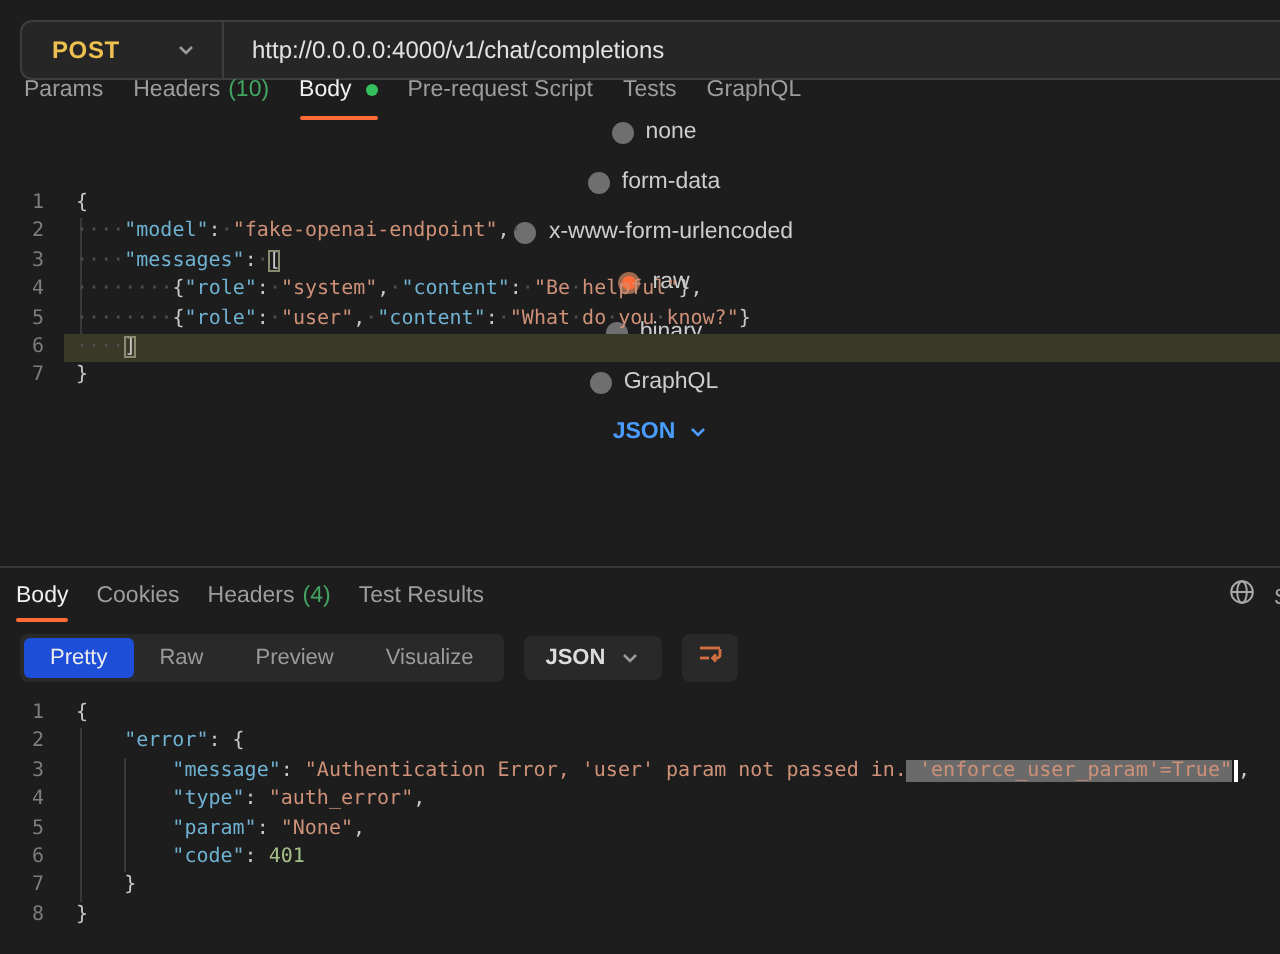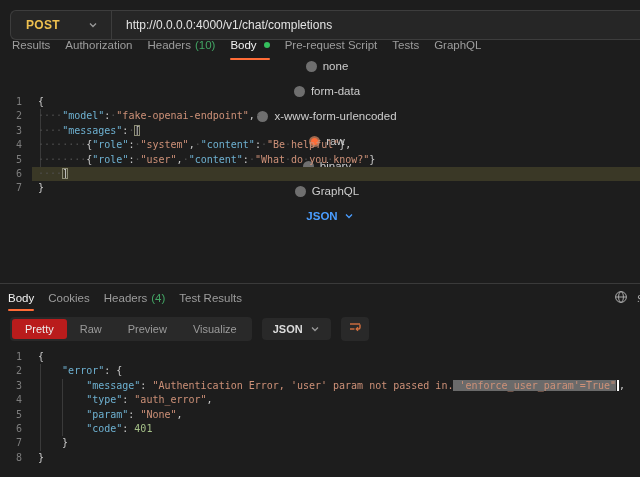--- a/index.html
+++ b/index.html
@@ -73,21 +73,21 @@
   
   .resp-tabs {
     display:flex; align-items:center; height:28px; border-top:1px solid #3a3a3a;
     padding-left:8px; gap:14px; font-size:11.5px; color:#9d9d9d;
   }
   .resp-right { margin-left:auto; display:flex; align-items:center; gap:9px; padding-right:0; }
   .edge-sliver { width:3px; height:9px; overflow:hidden; color:#a8a8a8; font-size:11px; }
   .resp-toolbar { display:flex; align-items:center; height:36px; padding-left:10px; gap:10px; }
   .seg { display:flex; background:#292929; border-radius:4px; padding:2px; }
   .view { padding:4px 13px; font-size:11px; color:#9b9b9b; border-radius:3px; cursor:pointer; white-space:nowrap; }
-  .view.active { background:#b91c1c; color:#ededed; }
+  .view.active { background:#1d4ed8; color:#ededed; }
   .pill {
     display:flex; align-items:center; gap:7px; background:#292929;
     border-radius:4px; padding:5px 11px; font-size:11px; font-weight:700; color:#dcdcdc; cursor:pointer;
   }
   .iconbtn {
     width:28px; height:24px; background:#292929; border-radius:4px;
     display:flex; align-items:center; justify-content:center; cursor:pointer;
   }
 </style>
 </head>
@@ -105,24 +105,21 @@
             </svg>
         </span>
       </div>
       <div class="vdiv"></div>
       <div class="url-text">http://0.0.0.0:4000/v1/chat/completions</div>
     </div>
   </div>
 
   <div class="req-tabs">
     <div class="tab">
-      <span>Results</span>
-    </div>
-    <div class="tab">
-      <span>Authorization</span>
+      <span>Params</span>
     </div>
     <div class="tab">
       <span>Headers</span>
       <span class="count">(10)</span>
     </div>
     <div class="tab active">
       <span>Body</span>
       <span class="green-dot"></span>
     </div>
     <div class="tab">

